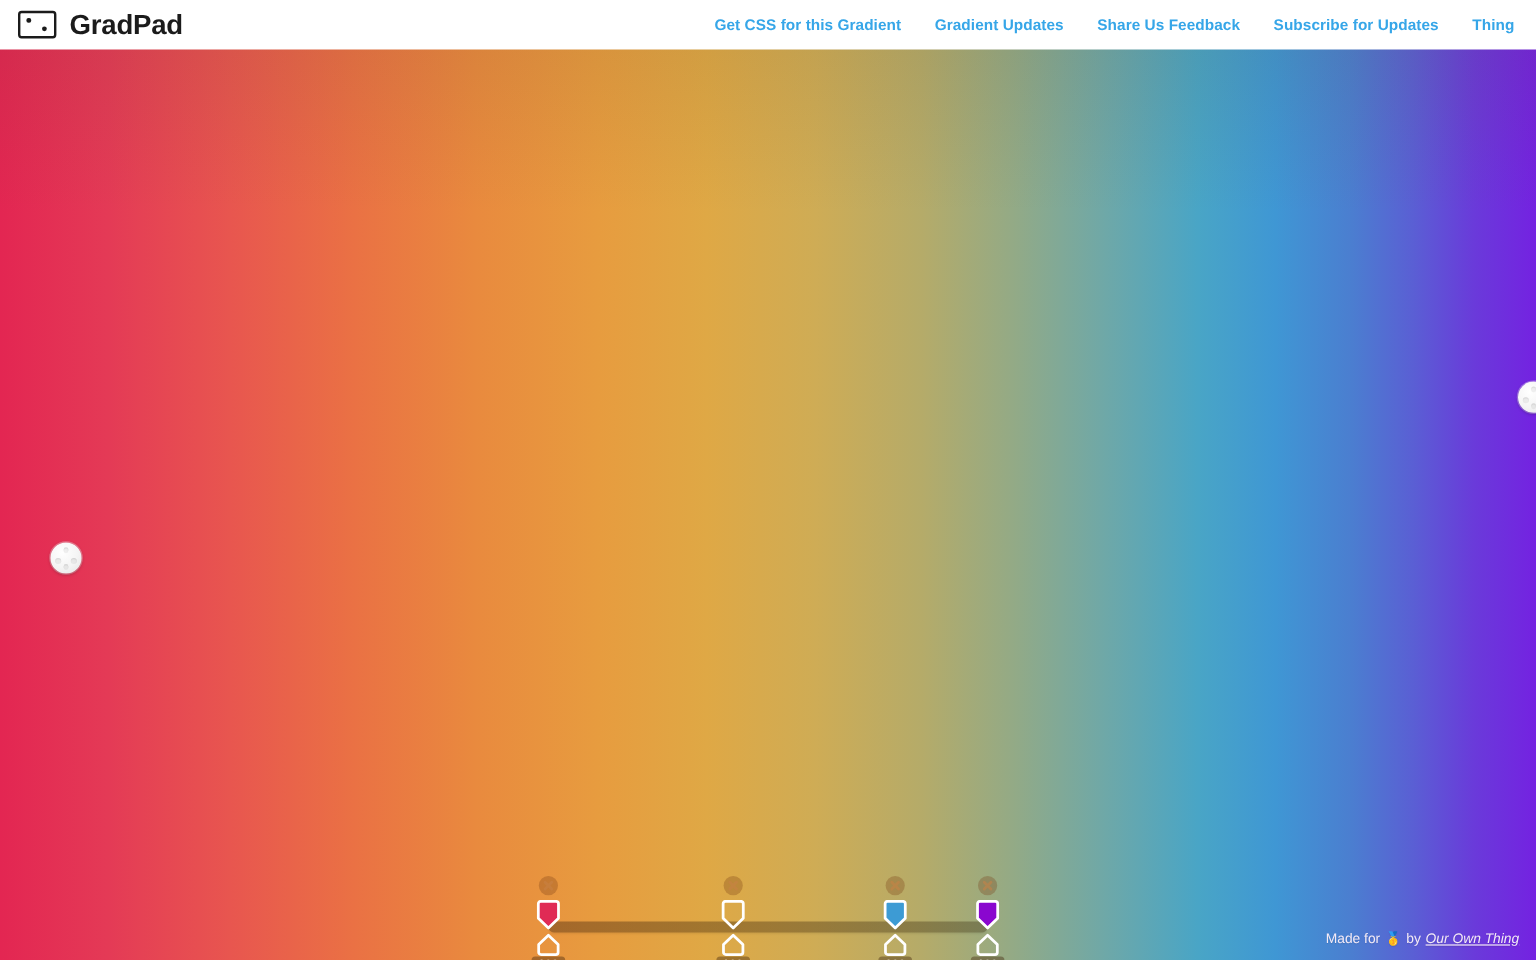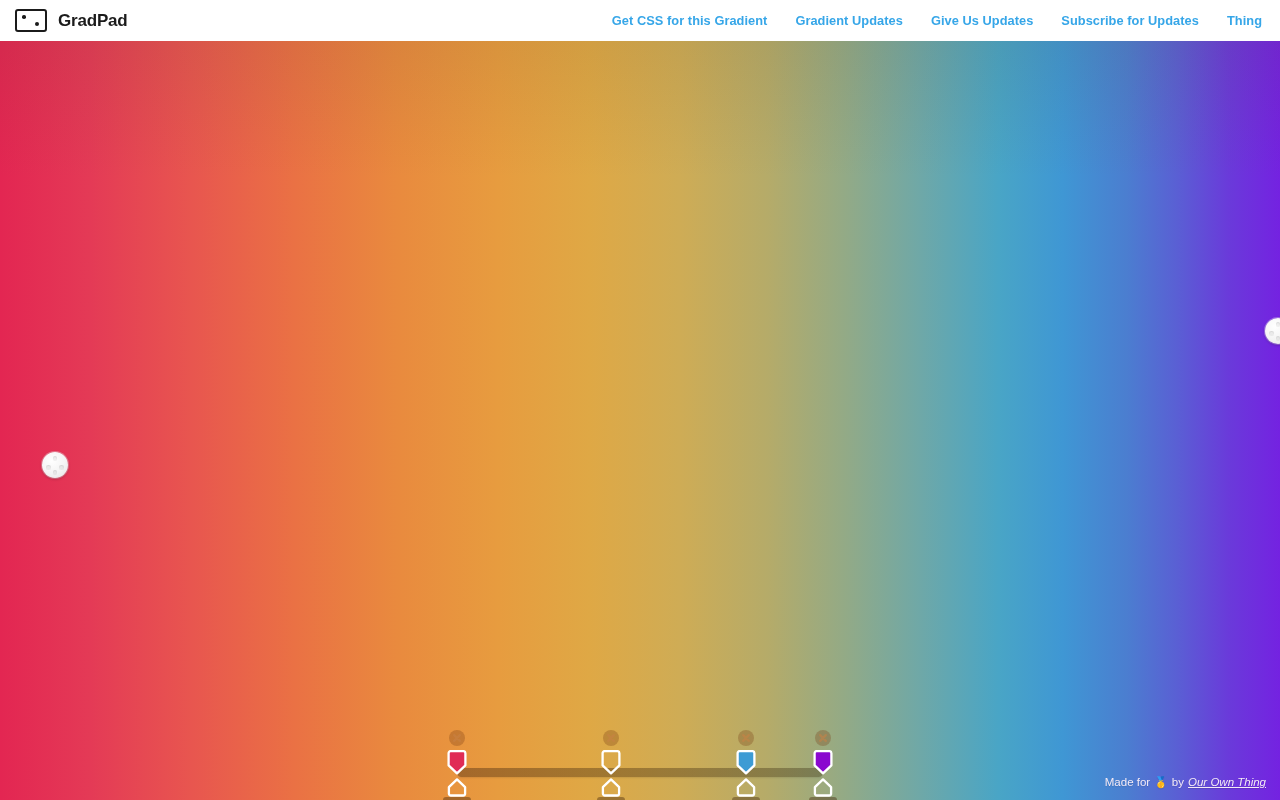--- a/index.html
+++ b/index.html
@@ -24,21 +24,21 @@
     width:32px; height:23px;
     border:2.5px solid #1b1b1b;
     border-radius:3px;
     position:relative;
     flex:0 0 auto;
   }
   #logo-mark .dot { position:absolute; background:#1b1b1b; border-radius:50%; }
   #logo-mark .dot.d1 { width:3.5px; height:3.5px; left:5px; top:4px; }
   #logo-mark .dot.d2 { width:4px;   height:4px;   left:18px; top:11px; }
   #brand-name {
-    font-size:17px; font-weight:700; color:#1b1b1b;
+    font-size:23px; font-weight:700; color:#1b1b1b;
     letter-spacing:-0.2px;
   }
 
   #nav { margin-left:auto; display:flex; align-items:flex-start; padding-right:18px; }
   #nav a {
     font-size:12.8px; color:#36a6e8; text-decoration:none;
     font-weight:600; padding:0 14px; white-space:nowrap;
     letter-spacing:0.05px;
   }
   #nav a:last-child { padding-right:0; }
@@ -140,21 +140,21 @@
     color:#ffffff; font-size:10px; font-weight:700;
     display:flex; align-items:center; justify-content:center;
     letter-spacing:0.2px;
     cursor:pointer;
   }
 
   
   #credit {
     position:absolute; right:14px; bottom:11px;
     font-size:11.5px; color:#f3eaf6;
-    display:flex; align-items:flex-start; gap:4px;
+    display:flex; align-items:center; gap:4px;
     z-index:35;
     text-shadow:0 1px 1px rgba(0,0,0,0.10);
   }
   #credit a { color:#f3eaf6; text-decoration:underline;font-style:italic; }
   #credit .emoji { font-size:11px; }
 </style>
 </head>
 <body>
 
 <div id="app">
@@ -164,21 +164,21 @@
       <div id="logo-mark">
         <span class="dot d1"></span>
         <span class="dot d2"></span>
       </div>
       <span id="brand-name">GradPad</span>
     </div>
 
     <nav id="nav">
       <a href="#">Get CSS for this Gradient</a>
       <a href="#">Gradient Updates</a>
-      <a href="#">Give Us Updates</a>
+      <a href="#">Share Us Feedback</a>
       <a href="#">Subscribe for Updates</a>
       <a href="#">Thing</a>
     </nav>
   </div>
 
   <div id="canvas">
     <div id="canvas-grad"></div>
 
     <div class="knob" id="knob-angle">
       <span class="pit p1"></span>

